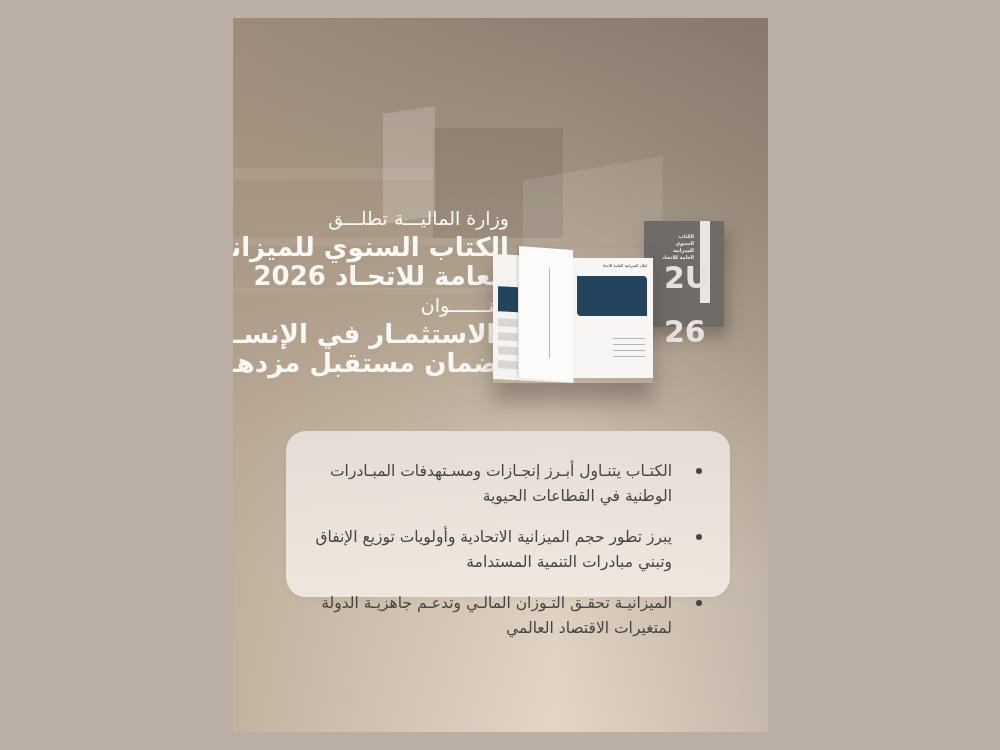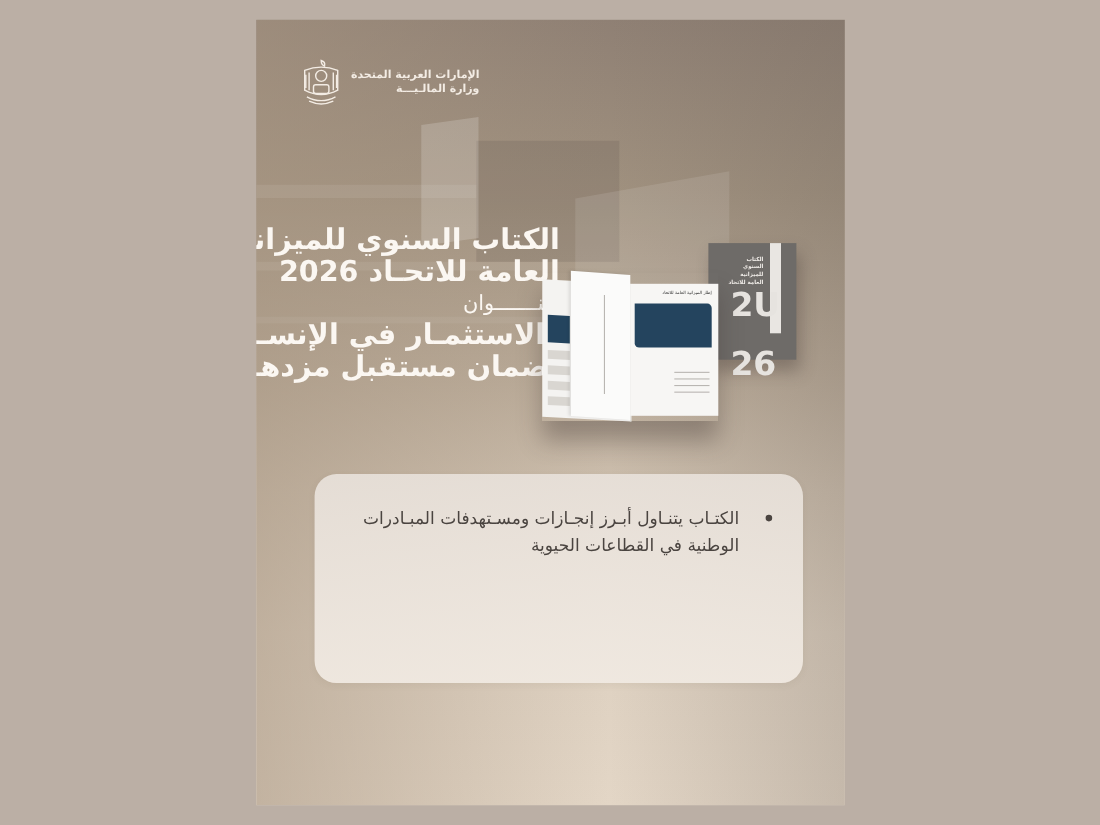--- a/index.html
+++ b/index.html
@@ -57,59 +57,43 @@
     }
     .page-l { position:absolute; left:0; top:8px; width:80px; height:125px; background:#f4f3f1; transform:skewY(3deg); border-right:1px solid #d8d5d0; }
     .page-l2 { position:absolute; left:26px; top:0; width:54px; height:132px; background:#fbfbfa; transform:skewY(4deg); box-shadow:-2px 0 3px rgba(0,0,0,0.1); }
     .page-r { position:absolute; left:80px; top:10px; width:80px; height:120px; background:#f7f6f4; }
     .blue-box { position:absolute; left:84px; top:28px; width:70px; height:40px; background:#24445e; border-radius:0 4px 0 4px; }
     .blue-l { position:absolute; left:5px; top:32px; width:20px; height:25px; background:#24445e; }
     .gray-row { position:absolute; left:5px; width:20px; height:8px; background:#d9d6d1; }
     .tline { position:absolute; height:1px; background:#b9b6b2; }
 
     .card {
-      position:absolute; left:53px; top:413px; width:444px; height:190px;
+      position:absolute; left:53px; top:413px; width:444px; height:166px;
       border-radius:20px;
       background: linear-gradient(180deg, rgba(232,225,218,0.92) 0%, rgba(240,233,225,0.95) 100%);
       box-shadow:0 2px 6px rgba(120,100,80,0.08);
     }
     .bullets { list-style:none; margin:0; padding:0; position:absolute; right:24px; top:28px; width:400px; direction:rtl; }
     .bullets li { position:relative; padding-right:34px; color:#4a4440; font-size:15.5px; line-height:25px; margin-bottom:16px; text-align:right; }
     .bullets li .dot { position:absolute; right:4px; top:9px; width:6px; height:6px; border-radius:50%; background:#4a4440; }
   </style>
 </head>
 <body>
 
 <div class="poster">
   <div class="bldg b4"></div>
   <div class="bldg b5"></div>
   <div class="bldg b6"></div>
   <div class="bldg b2"></div>
   <div class="bldg b1"></div>
   <div class="bldg b3"></div>
 
-  <div class="logo">
-    <svg class="emblem" viewBox="0 0 38 46">
-      <g fill="none" stroke="#f3ece4" stroke-width="1.3">
-        <path d="M19 3 q4 1 3 5 q-3 -1 -3 -5z"></path>
-        <path d="M4 12 q15 -6 30 0 v18 q-15 8 -30 0z"></path>
-        <circle cx="19" cy="17" r="5"></circle>
-        <rect x="12" y="25" width="14" height="8" rx="2"></rect>
-        <path d="M6 36 q13 7 26 0"></path>
-        <path d="M8 40 q11 5 22 0"></path>
-        <path d="M5 16 v12 M33 16 v12 M8 14 v16 M30 14 v16"></path>
-      </g>
-    </svg>
-    <div class="logo-text">
-      <div>الإمارات العربية المتحدة</div>
-      <div>وزارة المالـيـــة</div>
-    </div>
-  </div>
 
   <div class="headline">
+    <span class="l light">وزارة الماليـــة تطلـــق</span>
     <span class="l bold">الكتاب السنوي للميزانية</span>
     <span class="l bold">العامة للاتحـاد 2026</span>
     <span class="l light">بعنـــــــوان</span>
     <span class="l bold">"الاستثمـار في الإنسـان</span>
     <span class="l bold">لضمان مستقبل مزدهـر"</span>
   </div>
 
   <div class="book-closed">
     <div class="stripe"></div>
     <div class="title" style="width:34px;">الكتاب السنوي للميزانية العامة للاتحاد</div>
@@ -134,15 +118,17 @@
       <div class="tline" style="left:40px;top:86px;width:32px;"></div>
       <div class="tline" style="left:40px;top:92px;width:32px;"></div>
       <div class="tline" style="left:40px;top:98px;width:32px;"></div>
     </div>
     <div class="blue-box"></div>
   </div>
 
   <div class="card">
     <ul class="bullets">
       <li><span class="dot"></span><span>الكتـاب يتنـاول أبـرز إنجـازات ومسـتهدفات المبـادرات الوطنية في القطاعات الحيوية</span></li>
+      <li><span class="dot"></span><span>يبرز تطور حجم الميزانية الاتحادية وأولويات توزيع الإنفاق وتبني مبادرات التنمية المستدامة</span></li>
+      <li><span class="dot"></span><span>الميزانيـة تحقـق التـوزان المالـي وتدعـم جاهزيـة الدولة لمتغيرات الاقتصاد العالمي</span></li>
     </ul>
   </div>
 </div>
 
 </body></html>

